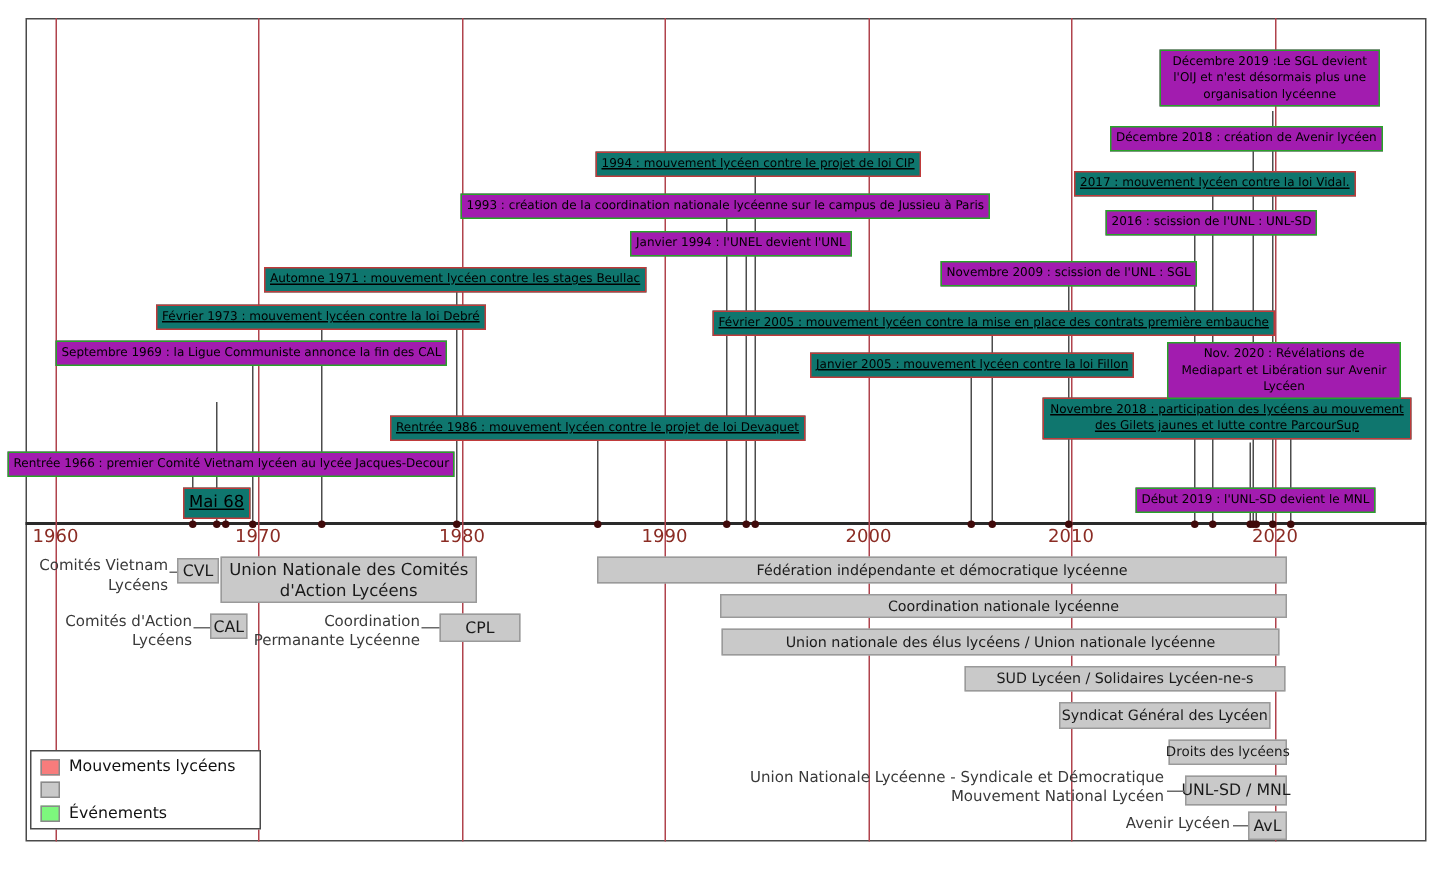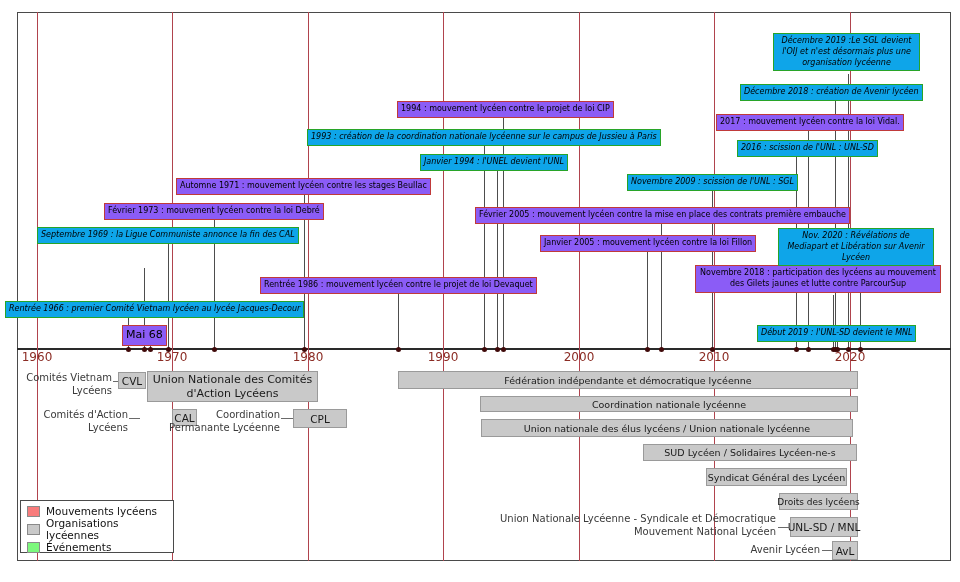--- a/index.html
+++ b/index.html
@@ -9,22 +9,22 @@
          border:1.5px solid #4a4a4a;box-sizing:border-box;background:#fff;}
   .grid{position:absolute;top:12px;height:549px;width:1px;background:#b0434d;}
   .axis{position:absolute;left:17px;top:348px;width:934px;height:1.5px;background:#2a2a2a;}
   .ticklabel{position:absolute;top:350px;transform:translateX(-50%);
              font-size:12px;color:#8b2c24;}
   .conn{position:absolute;width:1px;background:#4d4d4d;}
   .dot{position:absolute;width:5px;height:5px;border-radius:50%;background:#400a0a;}
   .event{position:absolute;font-size:8px;line-height:1.35;padding:2px 3px;
          border:1px solid;color:#000;white-space:nowrap;box-sizing:border-box;}
   .event.wrap{white-space:normal;text-align:center;}
-  .event.mv{background:#8b5cf6;border-color:#c03a3a;}
-  .event.evt{background:#0ea5e9;border-color:#28a428;font-style:italic;}
+  .event.mv{background:#0f766e;border-color:#c03a3a;text-decoration:underline;}
+  .event.evt{background:#a21caf;border-color:#28a428;}
   .bar{position:absolute;background:#c9c9c9;border:1px solid #9a9a9a;box-sizing:border-box;
        display:flex;align-items:center;justify-content:center;
        font-size:9.5px;color:#1a1a1a;white-space:nowrap;}
   .bar.two{white-space:normal;text-align:center;line-height:1.25;font-size:11px;}
   .bar.acro{font-size:10.5px;}
   .orglabel{position:absolute;font-size:10px;color:#3a3a3a;text-align:right;
             line-height:1.3;white-space:nowrap;}
   .dash{position:absolute;height:1px;background:#6a6a6a;}
   .legend{position:absolute;left:20px;top:500px;width:154px;height:53px;background:#fff;
           border:1px solid #4a4a4a;box-sizing:border-box;padding:4px 6px;
@@ -38,21 +38,20 @@
 <div class="stage" id="stage">
   <div class="frame"></div>
   <div class="axis"></div>
   <div class="legend" id="legend">
       <div class="lrow">
         <div class="lswatch" style="background: rgb(248, 124, 124);"></div>
         <span>Mouvements lycéens</span>
       </div>
       <div class="lrow">
         <div class="lswatch" style="background: rgb(201, 201, 201);"></div>
-        <span>Organisations lycéennes</span>
       </div>
       <div class="lrow">
         <div class="lswatch" style="background: rgb(125, 248, 125);"></div>
         <span>Événements</span>
       </div>
     </div>
 <div class="grid" style="left: 37px;"></div>
     <div class="ticklabel" style="left: 37px;">1960</div>
     <div class="grid" style="left: 172px;"></div>
     <div class="ticklabel" style="left: 172px;">1970</div>
@@ -101,21 +100,21 @@
     <div class="conn" style="left: 835px; top: 99px; height: 250px;"></div>
     <div class="dot" style="left: 832.5px; top: 346.5px;"></div>
     <div class="conn" style="left: 837px; top: 341px; height: 8px;"></div>
     <div class="dot" style="left: 834.5px; top: 346.5px;"></div>
     <div class="conn" style="left: 848px; top: 74px; height: 275px;"></div>
     <div class="dot" style="left: 845.5px; top: 346.5px;"></div>
     <div class="conn" style="left: 860px; top: 258px; height: 91px;"></div>
     <div class="dot" style="left: 857.5px; top: 346.5px;"></div>
     <div class="bar acro" style="left: 118px; top: 372px; width: 28px; height: 17px;">CVL</div>
     <div class="bar two" style="left: 147px; top: 371px; width: 171px; height: 31px;">Union Nationale des Comités d'Action Lycéens</div>
-    <div class="bar acro" style="left: 140px; top: 409px; width: 25px; height: 17px; margin-left: 32px;">CAL</div>
+    <div class="bar acro" style="left: 140px; top: 409px; width: 25px; height: 17px;">CAL</div>
     <div class="bar acro" style="left: 293px; top: 409px; width: 54px; height: 19px;">CPL</div>
     <div class="bar" style="left: 398px; top: 371px; width: 460px; height: 18px;">Fédération indépendante et démocratique lycéenne</div>
     <div class="bar" style="left: 481px; top: 419px; width: 372px; height: 18px;">Union nationale des élus lycéens / Union nationale lycéenne</div>
     <div class="bar" style="left: 480px; top: 396px; width: 378px; height: 16px;">Coordination nationale lycéenne</div>
     <div class="bar" style="left: 643px; top: 444px; width: 214px; height: 17px;">SUD Lycéen / Solidaires Lycéen-ne-s</div>
     <div class="bar" style="left: 706px; top: 468px; width: 141px; height: 18px;">Syndicat Général des Lycéen</div>
     <div class="bar" style="left: 779px; top: 493px; width: 79px; height: 17px; font-size: 9px;">Droits des lycéens</div>
     <div class="bar acro" style="left: 790px; top: 517px; width: 68px; height: 20px;">UNL-SD / MNL</div>
     <div class="bar acro" style="left: 832px; top: 541px; width: 26px; height: 19px;">AvL</div>
     <div class="orglabel" style="right: 848px; top: 371px;">

